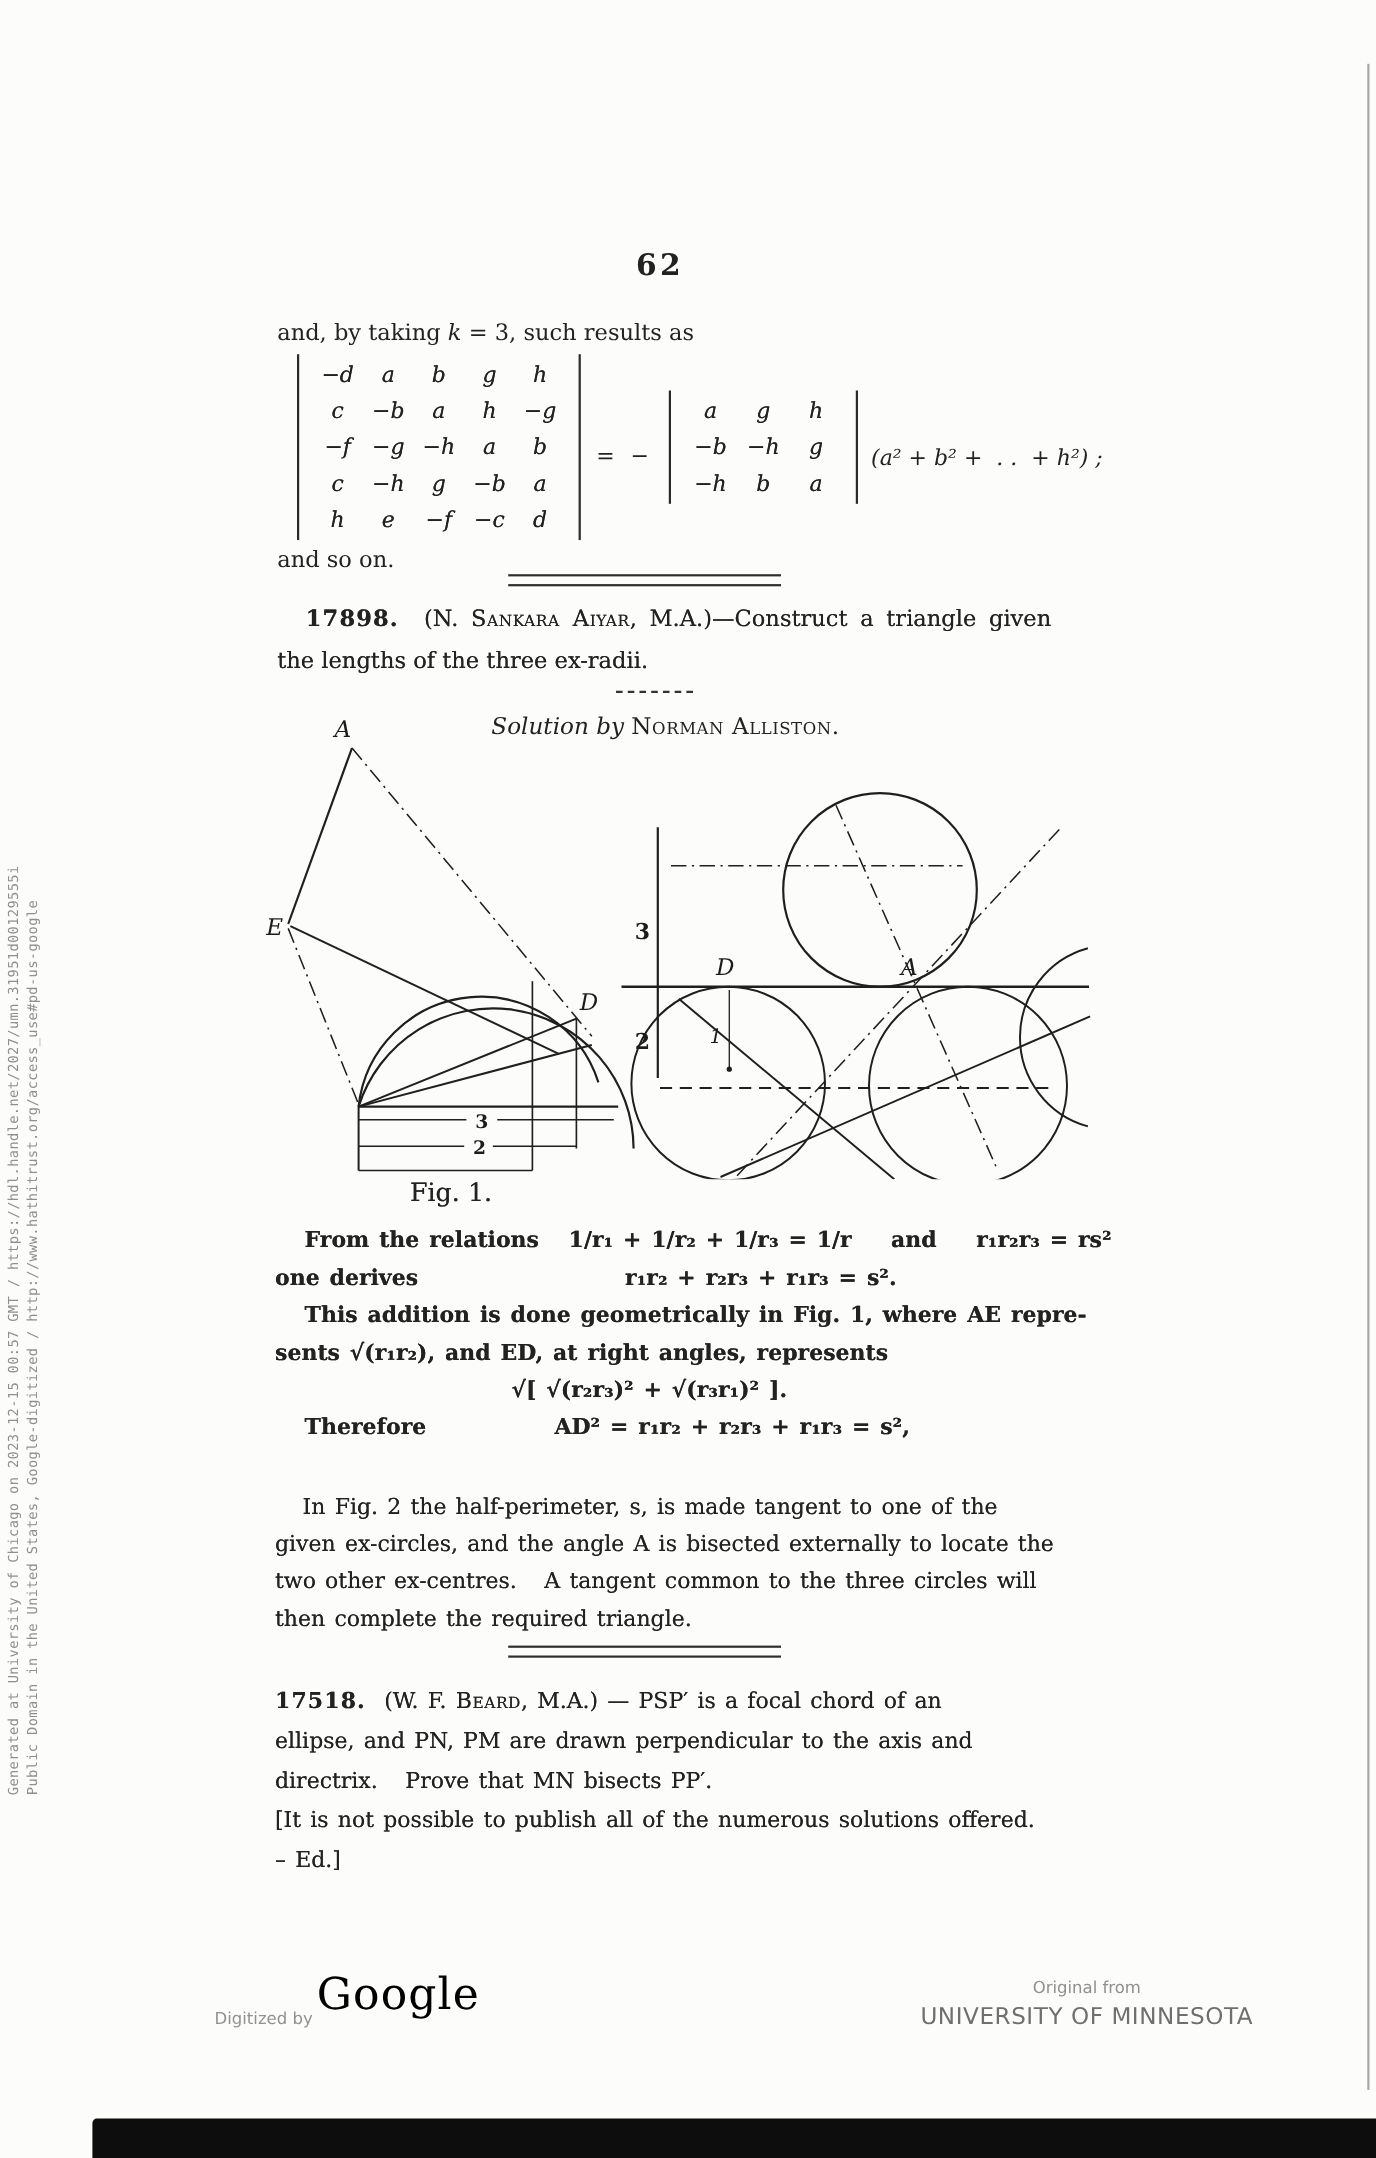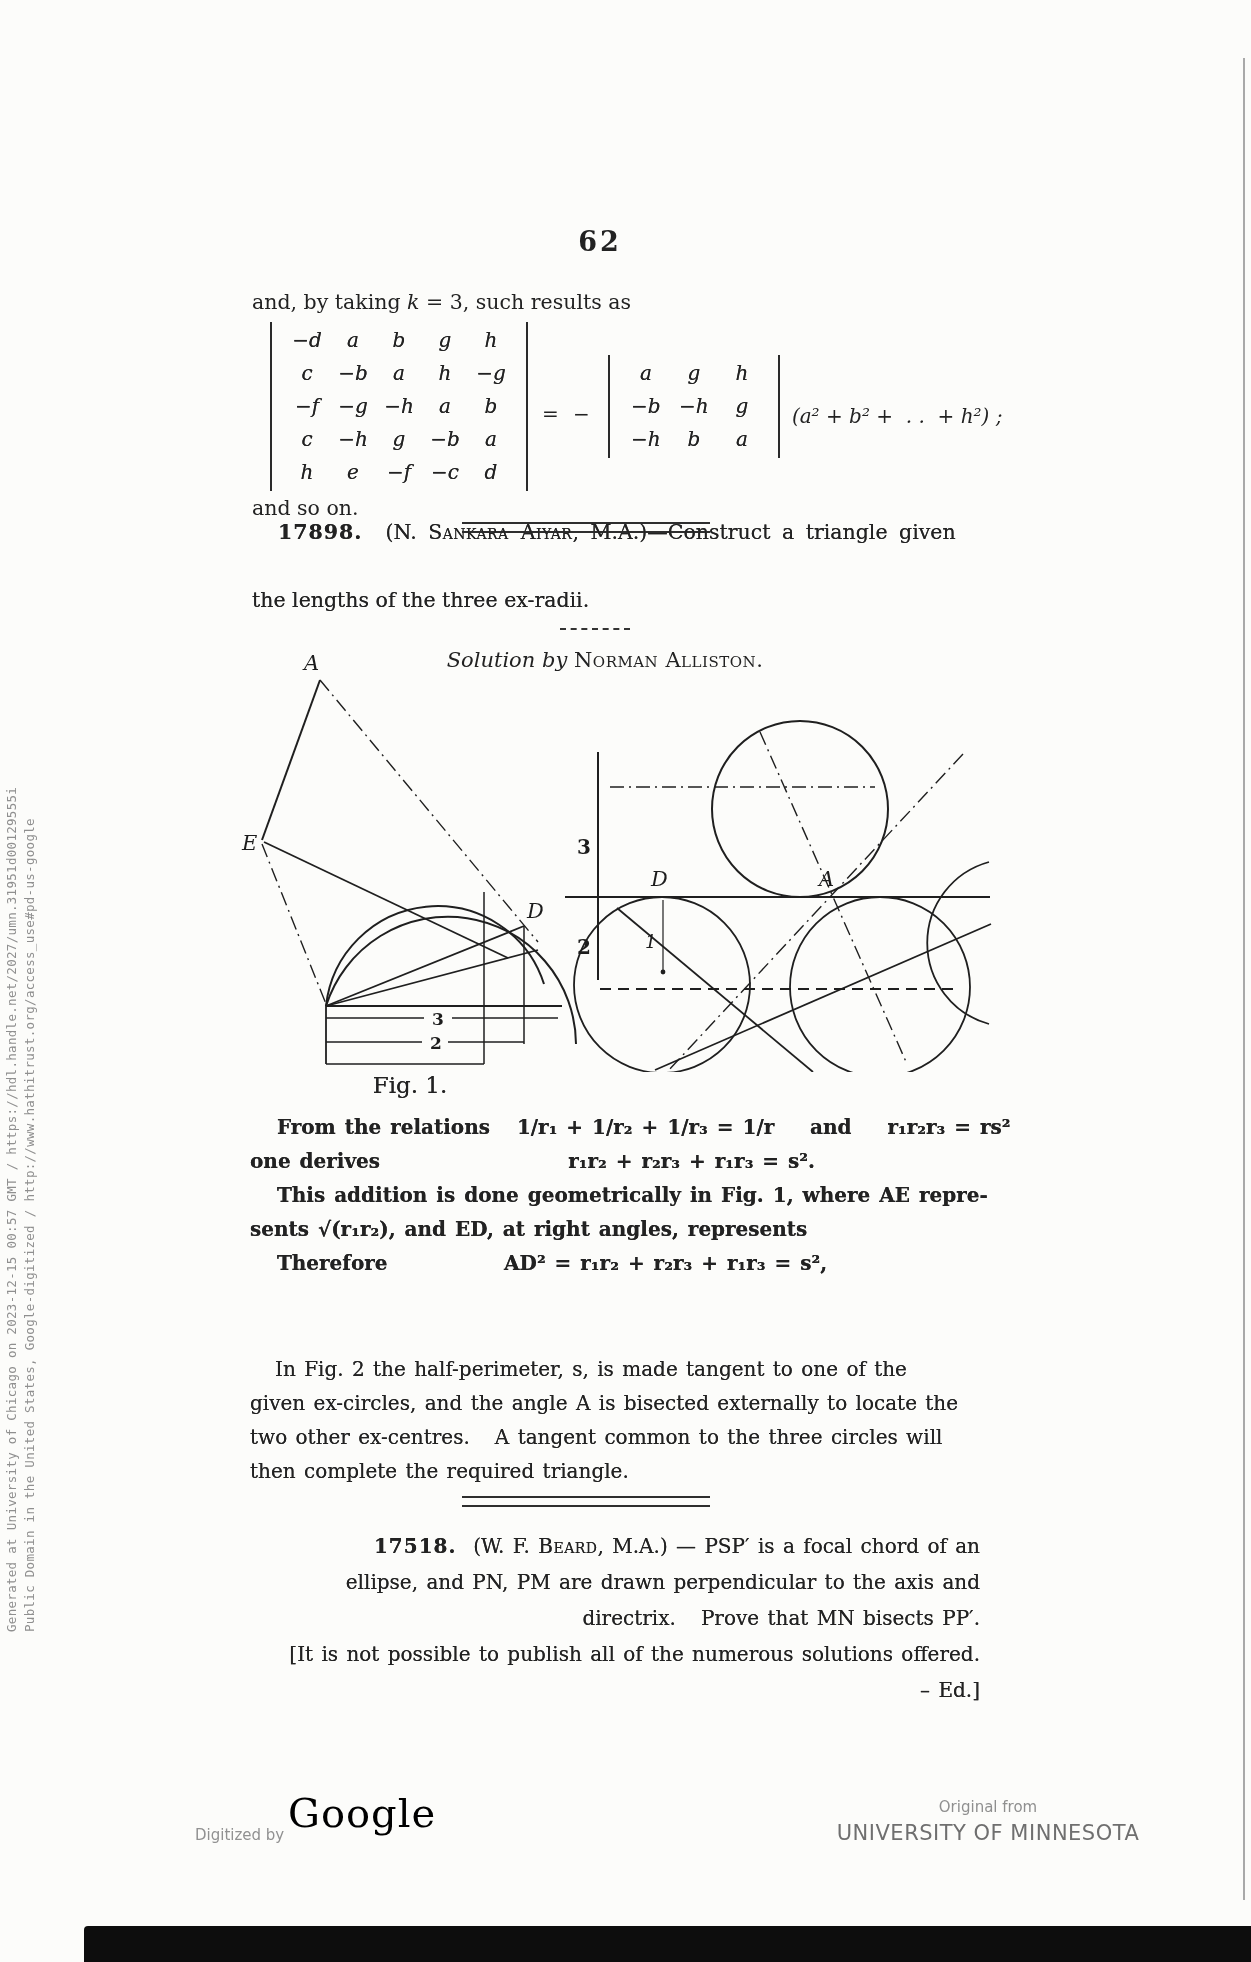--- a/index.html
+++ b/index.html
@@ -33,38 +33,38 @@
   #and-so-on{position:absolute;left:252px;top:496px;font-size:20.5px;}
   
   .double-rule{position:absolute;height:7px;border-top:2px solid #2e2e2e;border-bottom:2px solid #2e2e2e;}
   #rule1{left:462px;top:522px;width:248px;}
   #rule2{left:462px;top:1496px;width:248px;}
   #dash-rule{position:absolute;left:560px;top:628px;width:70px;border-top:2.5px dashed #333;}
   
   .prob-line1{position:absolute;white-space:pre;font-size:20.5px;word-spacing:5px;text-shadow:0 0 .4px #444;}
   .prob-num{font-weight:bold;letter-spacing:1px;}
   .sc{font-variant:small-caps;letter-spacing:.5px;}
-  #p17898-l1{left:278px;top:520px;}
+  #p17898-l1{left:278px;top:550px;}
   #p17898-l2{position:absolute;left:252px;top:588px;font-size:20.5px;text-shadow:0 0 .4px #444;}
   #byline{position:absolute;left:275px;top:648px;width:660px;text-align:center;font-size:21px;}
   #byline .pref{font-style:italic;}
   
   #fig1-svg{position:absolute;left:240px;top:652px;}
   #fig2-svg{position:absolute;left:555px;top:712px;}
   .figcap{position:absolute;top:1072px;text-align:center;font-size:23px;text-shadow:0 0 .4px #444;}
   #fig1-cap{left:240px;width:340px;}
   #fig2-cap{left:555px;width:440px;}
   .figlabel{font-family:"DejaVu Serif",serif;font-style:italic;fill:#1c1c1c;}
   .fignum{font-family:"DejaVu Serif",serif;font-weight:bold;fill:#1c1c1c;}
   svg .stroke{stroke:#1f1f1f;fill:none;}
   
   #para1{position:absolute;left:250px;top:1110px;width:730px;font-weight:bold;}
   #para2{position:absolute;left:250px;top:1352px;width:730px;}
   
-  #p17518{position:absolute;left:250px;top:1528px;width:730px;text-align:right;}
+  #p17518{position:absolute;left:250px;top:1528px;width:730px;}
   #p17518 .tline{line-height:36px;}
   
   #digitized-by{position:absolute;left:195px;top:1826px;font-family:"DejaVu Sans",sans-serif;
     font-size:15px;color:#919191;}
   #google-logo{position:absolute;left:288px;top:1790px;font-family:"DejaVu Serif",serif;
     font-size:40px;color:#000000;letter-spacing:1px;}
   #original-block{position:absolute;left:778px;top:1798px;width:420px;text-align:center;
     font-family:"DejaVu Sans",sans-serif;color:#8f8f8f;}
   #original-from{font-size:15px;}
   #institution{font-size:21px;color:#6f6f6f;margin-top:5px;letter-spacing:.5px;}
@@ -201,20 +201,21 @@
     <text class="figlabel" x="90" y="236" font-size="18">1</text>
   </svg>
 
   <div class="figcap" id="fig1-cap">Fig. 1.</div>
 
   <div id="para1">
     <div class="tline">   From the relations   1/r₁ + 1/r₂ + 1/r₃ = 1/r    and    r₁r₂r₃ = rs²</div>
     <div class="tline">one derives                     r₁r₂ + r₂r₃ + r₁r₃ = s².</div>
     <div class="tline">   This addition is done geometrically in Fig. 1, where AE repre-</div>
     <div class="tline">sents √(r₁r₂), and ED, at right angles, represents</div>
+    <div class="tline">                        √[ √(r₂r₃)² + √(r₃r₁)² ].</div>
     <div class="tline">   Therefore             AD² = r₁r₂ + r₂r₃ + r₁r₃ = s²,</div>
   </div>
   <div id="para2">
     <div class="tline">   In Fig. 2 the half-perimeter, s, is made tangent to one of the</div>
     <div class="tline">given ex-circles, and the angle A is bisected externally to locate the</div>
     <div class="tline">two other ex-centres.   A tangent common to the three circles will</div>
     <div class="tline">then complete the required triangle.</div>
   </div>
 
   <div class="double-rule" id="rule2"></div>

